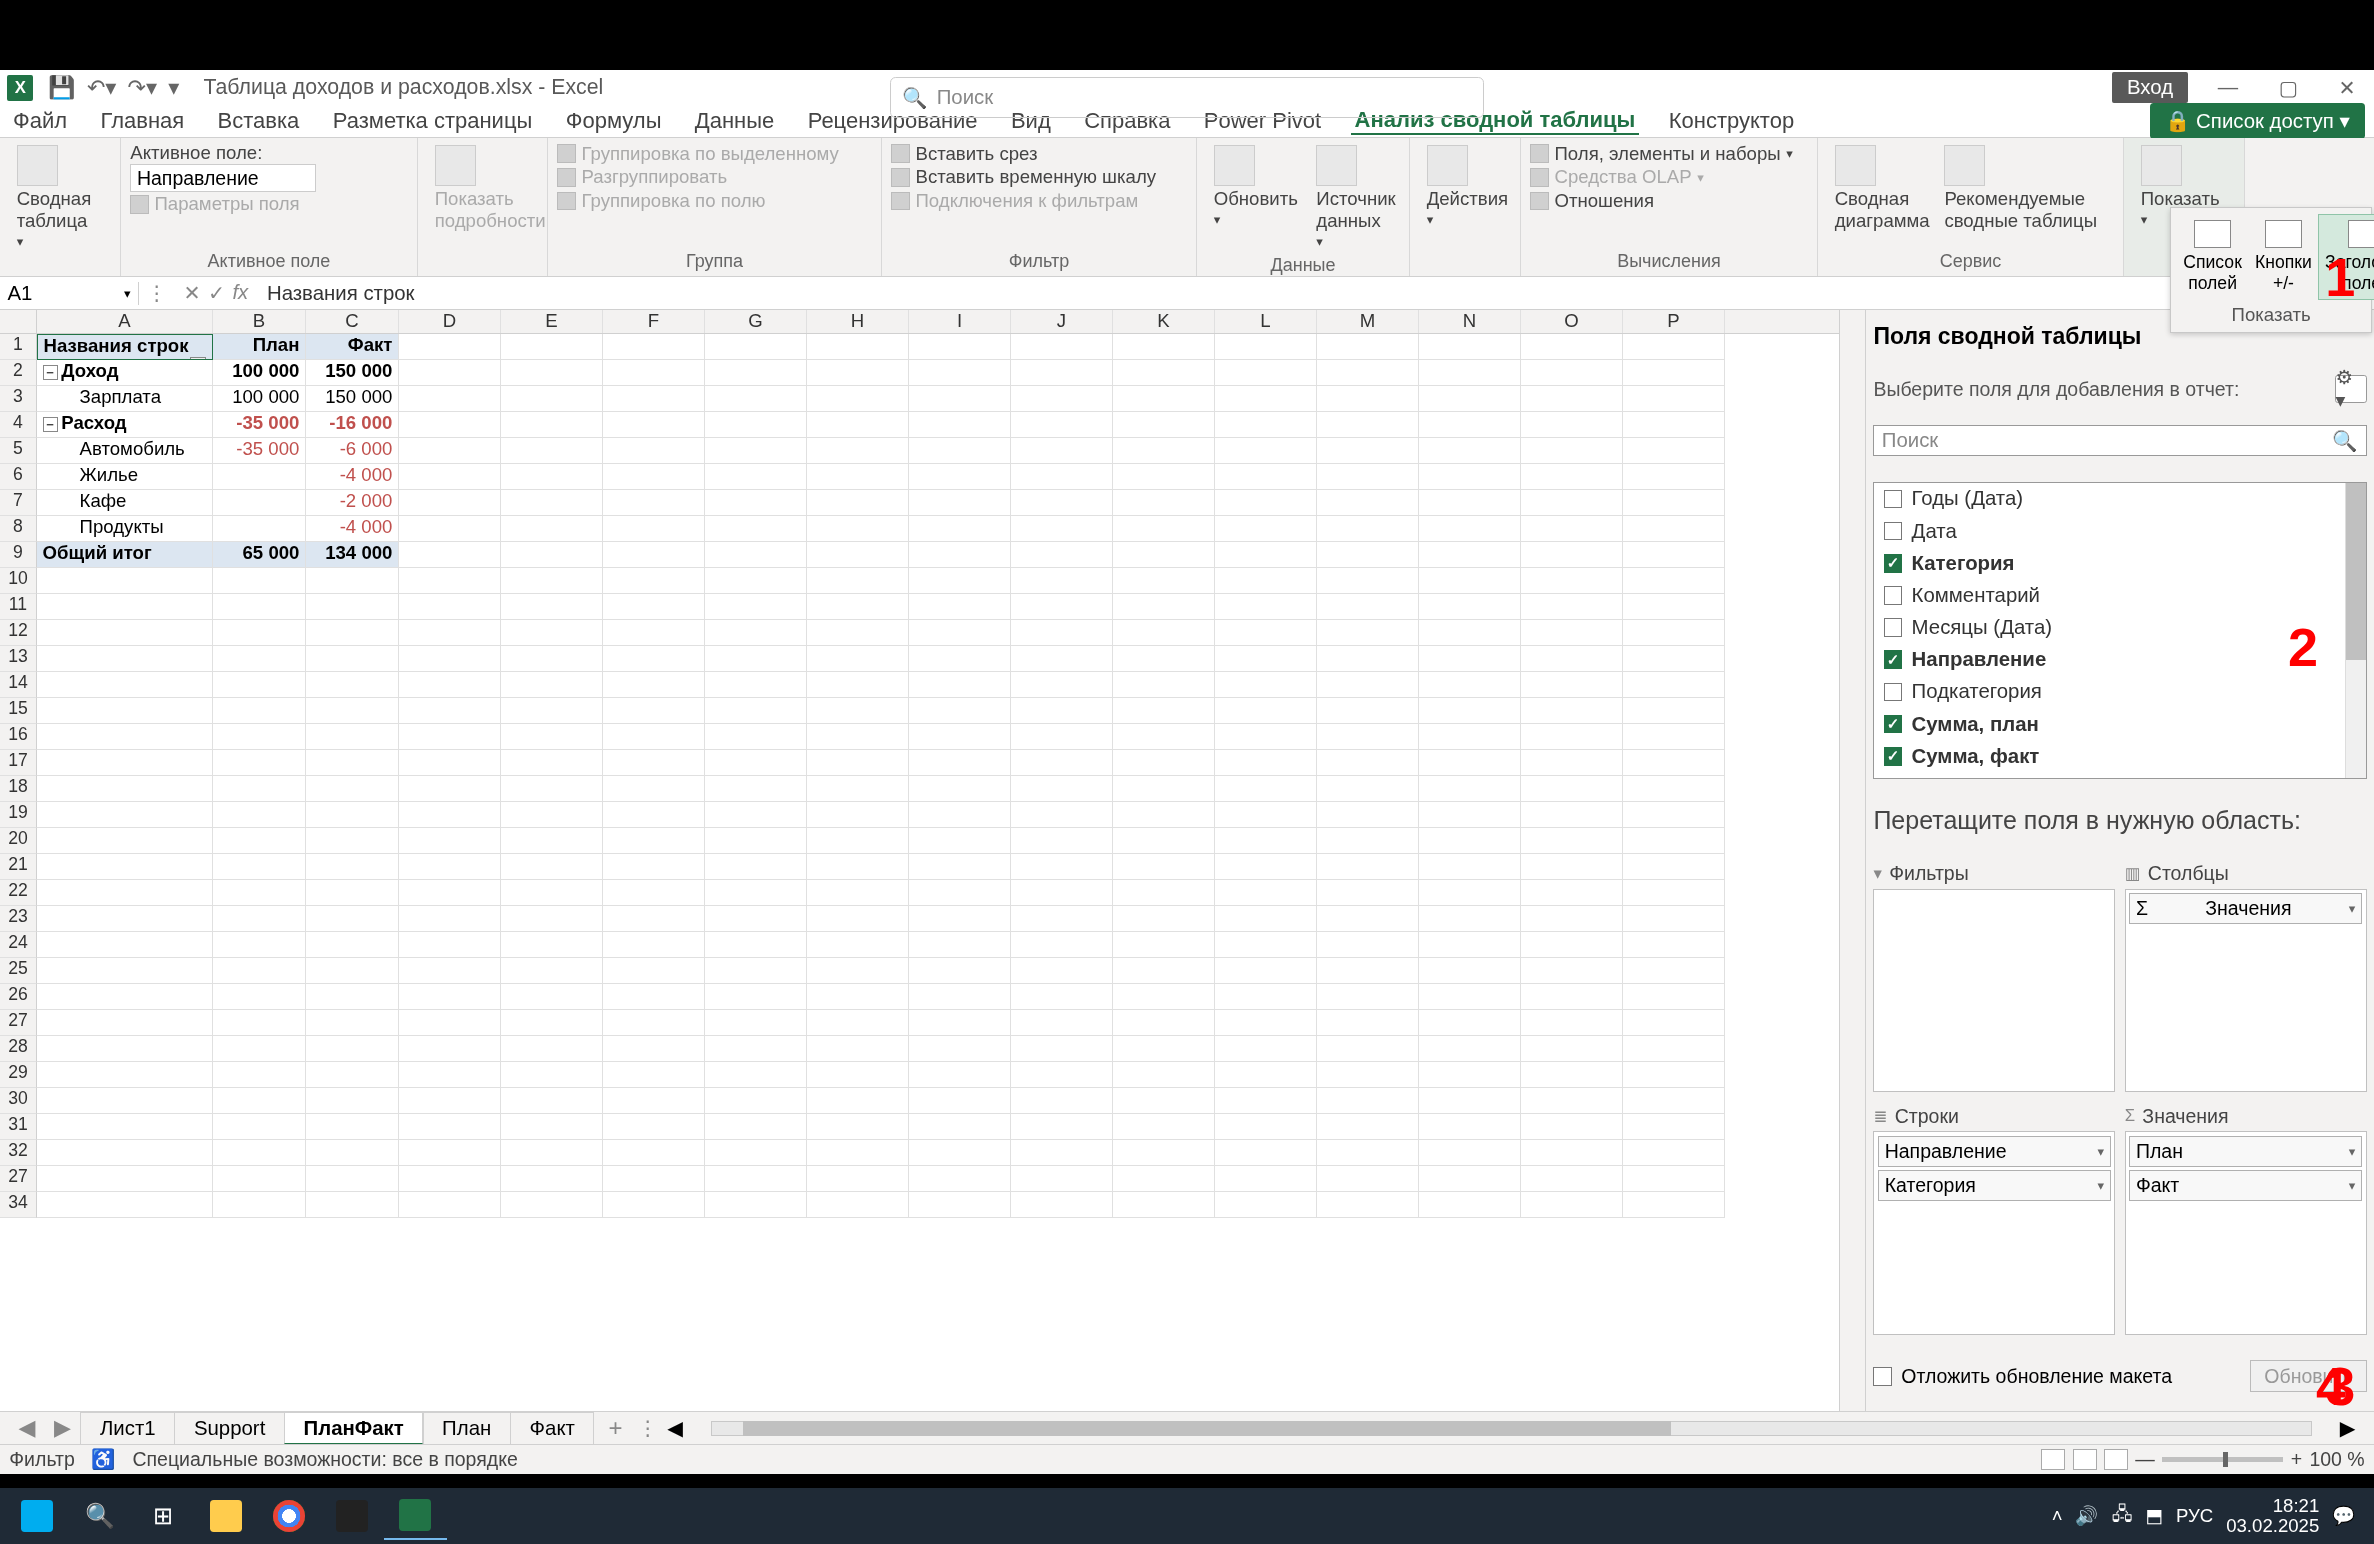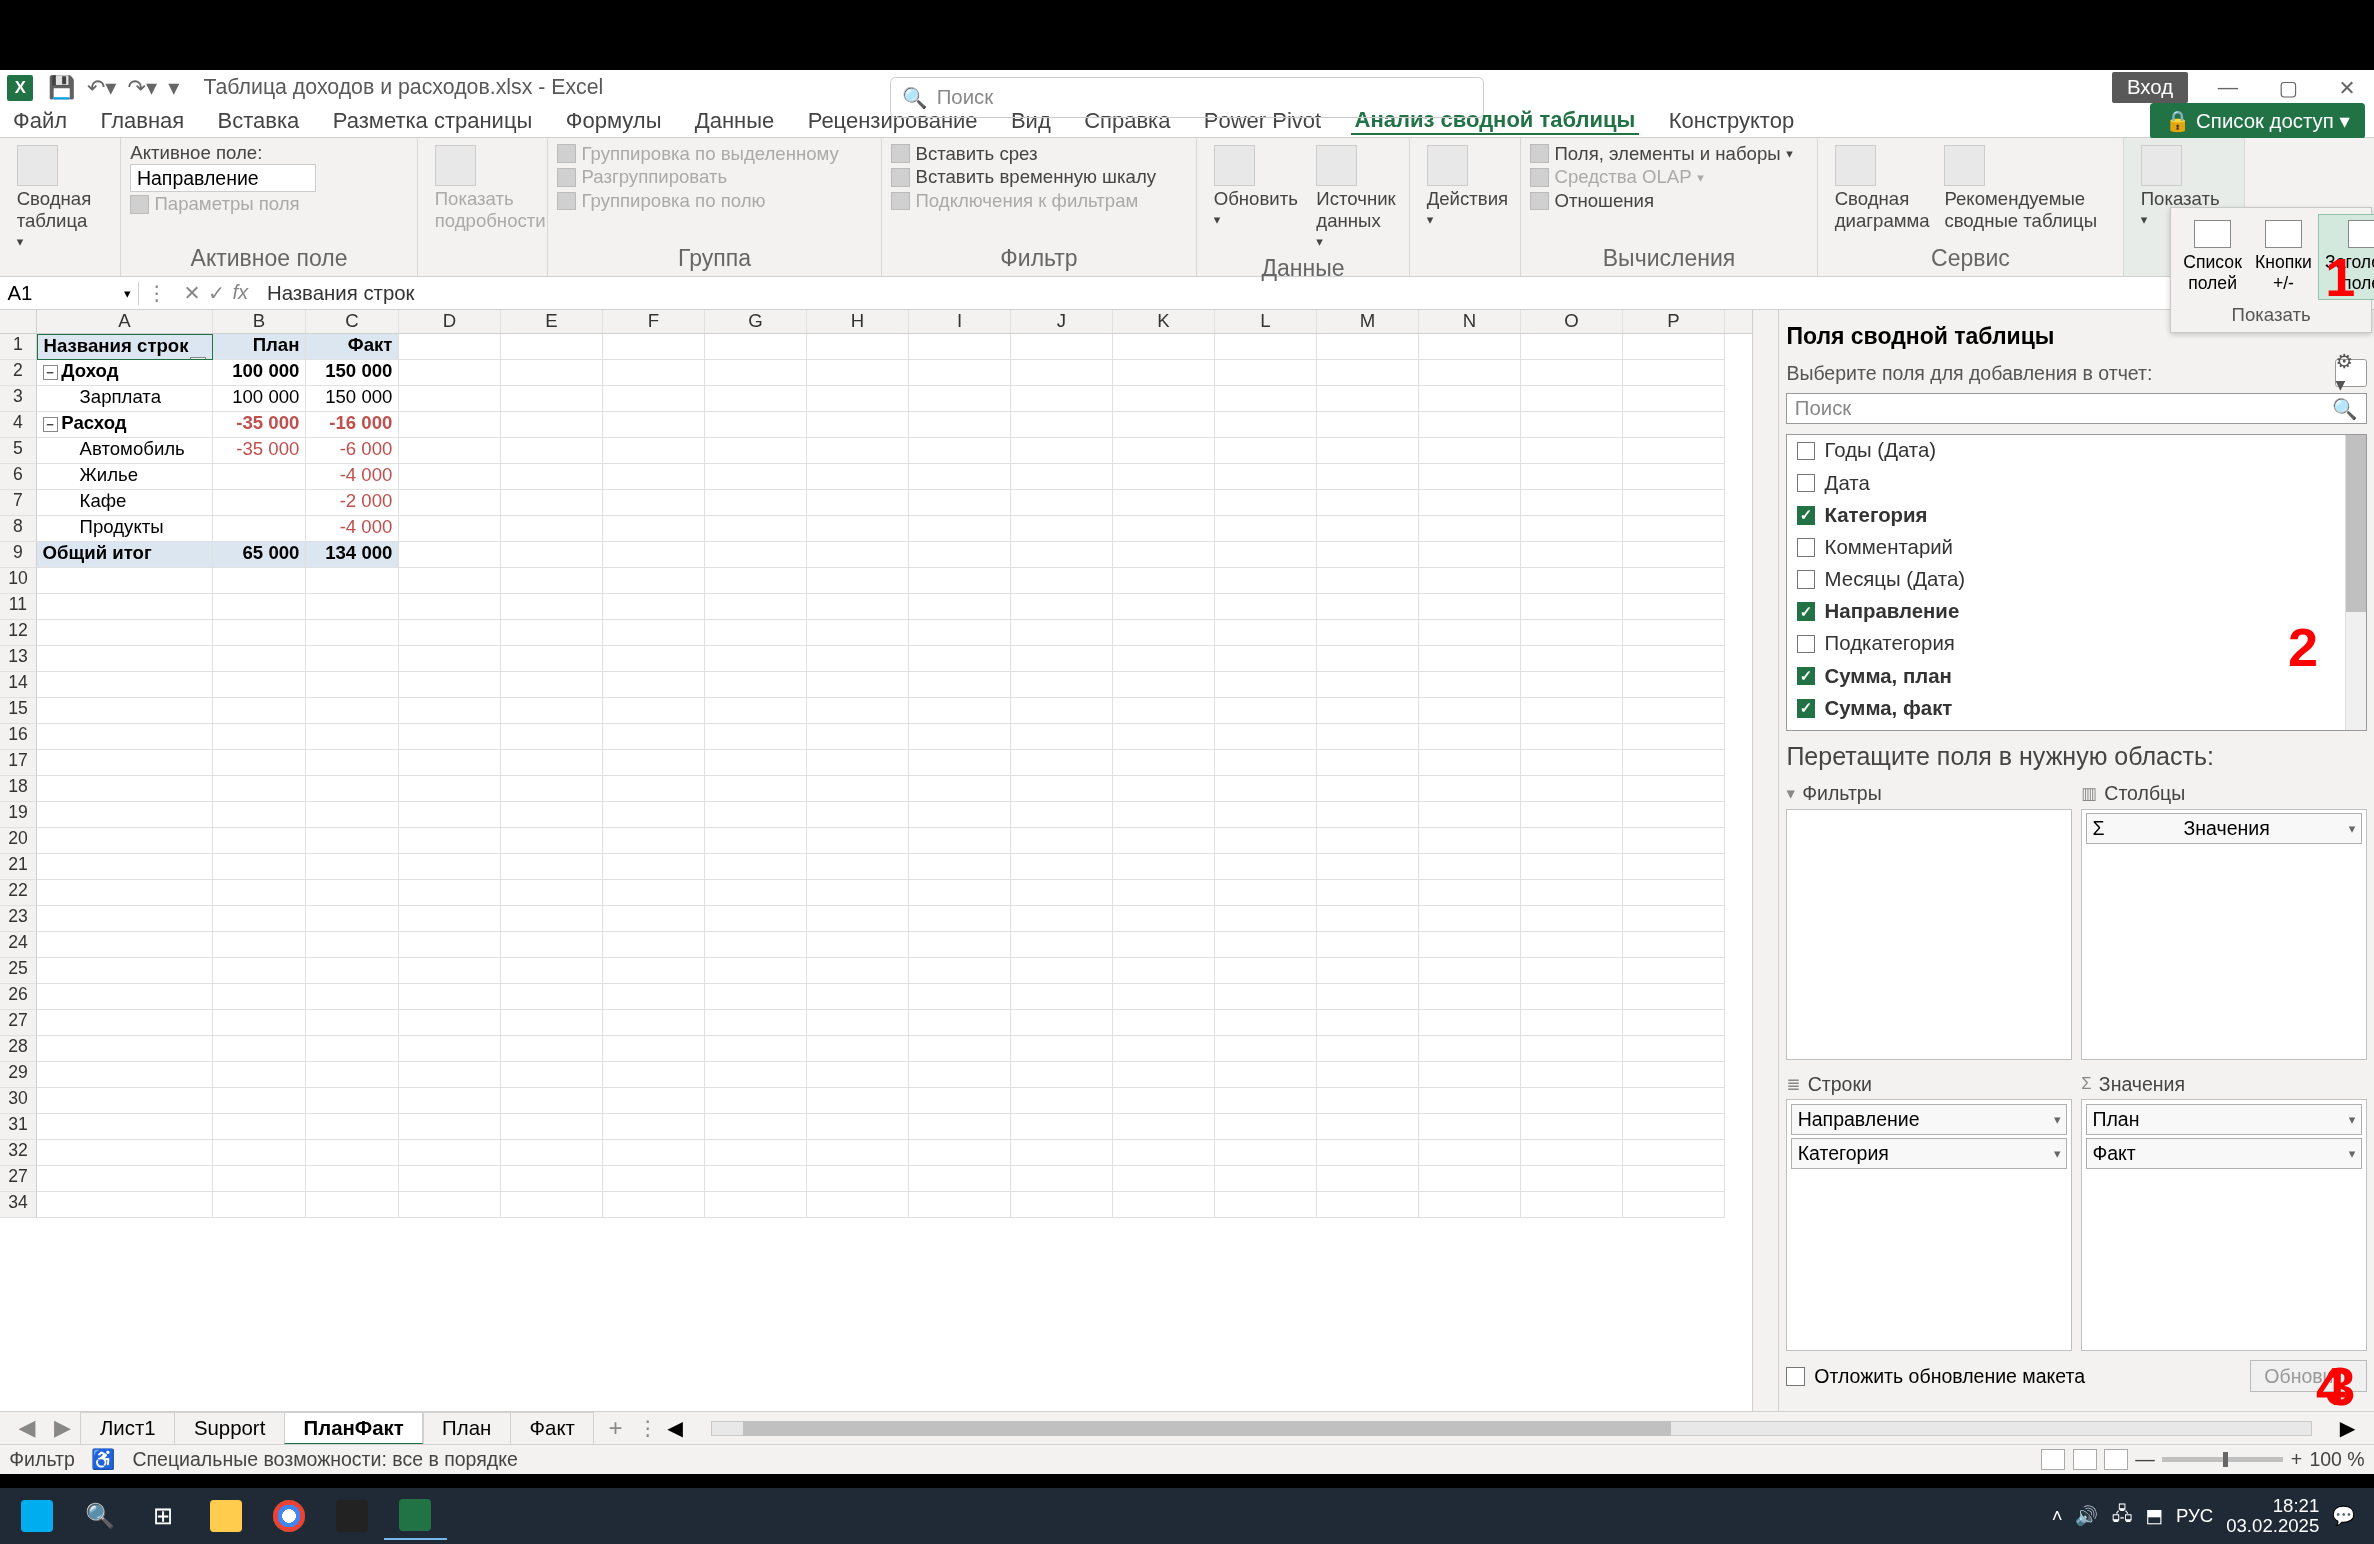--- a/index.html
+++ b/index.html
@@ -21,21 +21,21 @@
 
 
 .ribbon-tabs { display:flex; align-items:center; height:33px; padding:0 9.3px; font-size:22px; gap:26px; border-bottom:0.9px solid #d0d0d0;}
 .ribbon-tab { color:#444; cursor:pointer; padding:0 3.7px;}
 .ribbon-tab.active { color:#217346; font-weight:600; border-bottom:2.8px solid #217346;}
 .share-btn { margin-left:auto; background:#217346; color:#fff; padding:5.6px 15px; border-radius:3.7px; font-size:20.4px; display:flex; align-items:center; gap:5.6px;}
 
 
 .ribbon-body { height:139px; background:#f3f2f1; border-bottom:0.9px solid #d0d0d0; display:flex; position:relative;}
 .ribbon-group { border-right:0.9px solid #d8d8d8; padding:3.7px 9.3px; display:flex; flex-direction:column; justify-content:space-between; font-size:18.6px; color:#444;}
-.ribbon-group-label { font-size:23px; color:#666; text-align:center; padding-top:1.9px;}
+.ribbon-group-label { font-size:18px; color:#666; text-align:center; padding-top:1.9px;}
 .ribbon-btn-lg { display:flex; flex-direction:column; font-size:18.6px; color:#444; gap:1.9px; padding:3.7px 7.4px;}
 .ribbon-icon-lg { width:41px; height:41px; background:#e8e8e8; border:0.9px solid #ccc;}
 .disabled { color:#aaa; }
 .active-field-label { font-size:18.6px; }
 .active-field-input { width:186px; border:0.9px solid #ccc; padding:1.9px 5.6px; background:#fff; font-size:19.5px;}
 .ribbon-row { display:flex; align-items:center; gap:5.6px; padding:0.9px 0; font-size:18.6px;}
 .small-ico { width:18.6px; height:18.6px; background:#d0d0d0; border:0.9px solid #bbb; display:inline-block;}
 
 
 .show-popup { position:absolute; right:1.9px; top:137px; width:202px; background:#f3f2f1; border:0.9px solid #c8c8c8; box-shadow:0 1.9px 5.6px rgba(0,0,0,0.2); padding:5.6px; display:flex; flex-direction:column; z-index:20;}
@@ -71,21 +71,21 @@
 .neg { color:#c0504d;}
 .right { text-align:right;}
 .selected-cell { border:1.9px solid #217346; position:relative;}
 .expand-btn { display:inline-block; width:15px; height:15px; border:0.9px solid #888; text-align:center; line-height:13px; font-size:13px; margin-right:3.7px; background:#fff; color:#444;}
 .dropdown-btn { display:inline-block; width:16.7px; height:16.7px; border:0.9px solid #888; text-align:center; line-height:15px; font-size:11px; margin-left:3.7px; background:#f0f0f0; float:right;}
 
 
 .vscroll { width:26px; background:#f3f2f1; border-left:0.9px solid #d0d0d0;}
 
 
-.field-pane { width:596px; background:#f3f2f1; border-left:0.9px solid #d0d0d0; display:flex; flex-direction:column; font-size:20.4px; padding:9.3px 7.4px; position:relative;}
+.field-pane { width:509px; background:#f3f2f1; border-left:0.9px solid #d0d0d0; display:flex; flex-direction:column; font-size:20.4px; padding:9.3px 7.4px; position:relative;gap:16px;}
 .pane-title { font-weight:bold; font-size:23px; padding:3.7px 0;}
 .pane-sub { font-size:19.5px; color:#555; display:flex; align-items:center; justify-content:space-between; padding:5.6px 0;}
 .gear { width:32px; height:28px; border:0.9px solid #999; border-radius:2.8px; display:flex; align-items:center; justify-content:center; background:#fff;}
 .pane-search { display:flex; border:0.9px solid #999; background:#fff; padding:2.8px 7.4px; align-items:center; color:#888; margin-bottom:9.3px;}
 .field-list { border:0.9px solid #999; background:#fff; overflow-y:auto; height:297px; position:relative;}
 .field-item { display:flex; align-items:center; gap:9.3px; padding:4.6px 9.3px; font-size:20.4px; color:#333;}
 .field-item.checked { font-weight:bold;}
 .chk { width:18.6px; height:18.6px; border:0.9px solid #777; background:#fff; display:inline-flex; align-items:center; justify-content:center; font-size:15px; color:#fff;}
 .chk.on { background:#217346; border-color:#217346;}
 .field-list-sb { position:absolute; right:0; top:0; width:20.4px; height:100%; background:#f0f0f0; border-left:0.9px solid #ddd;}

